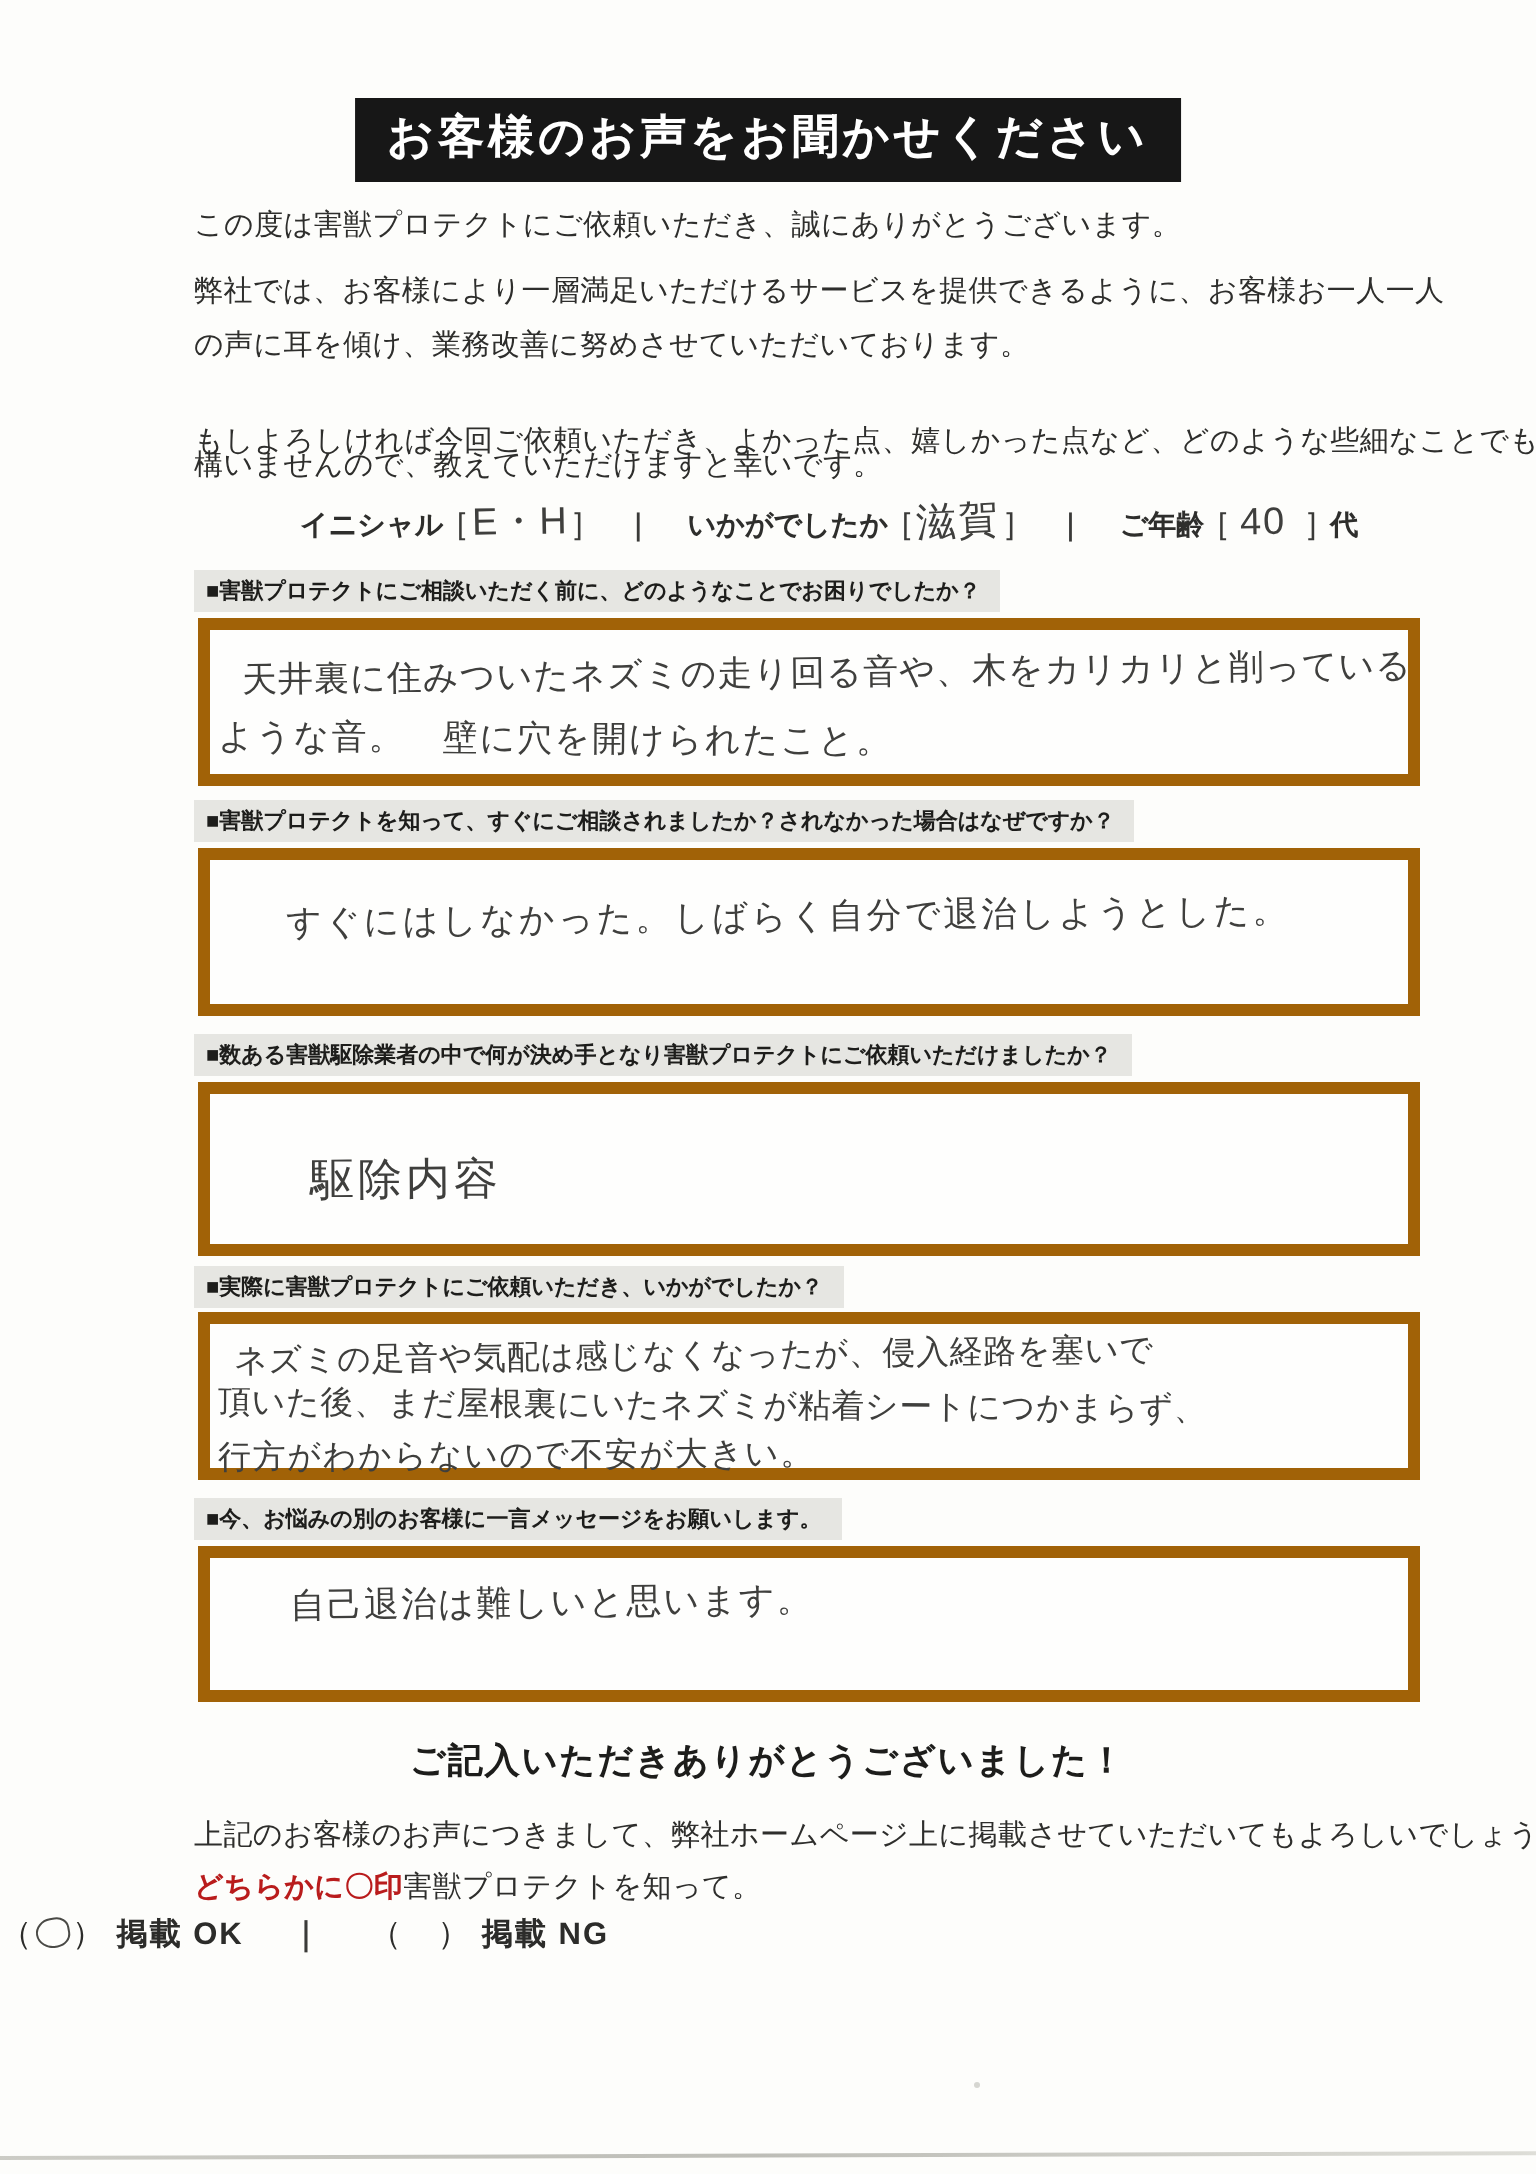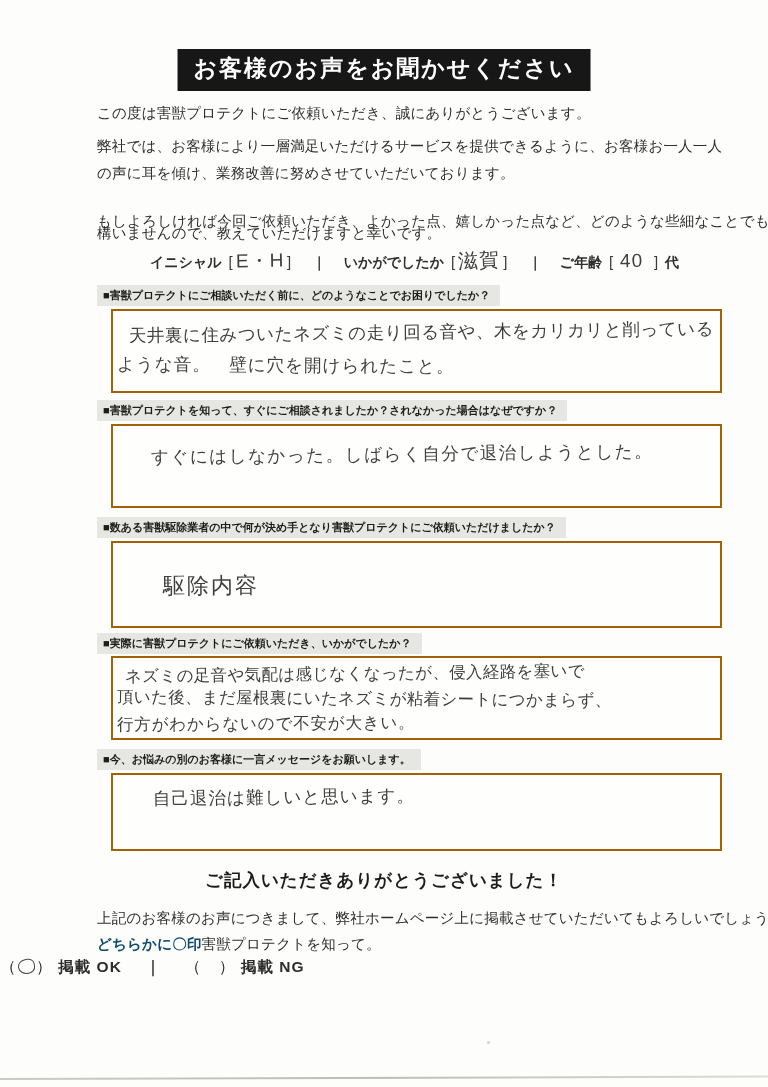--- a/index.html
+++ b/index.html
@@ -33,22 +33,22 @@
     display:inline-block;transform:rotate(-1deg);
     font-weight:400;
   }
   .q-head{
     position:absolute;left:97px;
     font-size:11px;font-weight:bold;color:#1d1d1b;
     background:#e6e6e2;
     padding:3px 10px 3px 6px;white-space:nowrap;
   }
   .a-box{
-    position:absolute;left:111px;width:611px;
-    border:2px solid #a16207;
+    position:absolute;left:99px;width:611px;
+    border:6px solid #a16207;
     background:rgba(255,255,255,0.45);
     box-sizing:border-box;
   }
   .ans-line{
     position:relative;white-space:nowrap;
     color:#3f3f3d;
   }
   .r1{transform:rotate(-0.7deg);}
   .r2{transform:rotate(0.4deg);}
   .r3{transform:rotate(-0.4deg);}
@@ -61,21 +61,21 @@
   .b4 .l1{margin:3px 0 0 4px;font-size:16.5px;letter-spacing:0.3px;}
   .b4 .l2{margin:3px 0 0 4px;font-size:16.5px;letter-spacing:0.8px;}
   .b5 .l0{margin:10px 0 0 40px;font-size:17.5px;letter-spacing:1px;}
   .thanks{
     position:absolute;top:868px;left:0;width:768px;
     text-align:center;font-size:17.5px;font-weight:bold;color:#1d1d1b;
     letter-spacing:1px;
   }
   .perm1{top:905px;}
   .perm2{top:931px;}
-  .perm2 b{color:#0c4a6e;}
+  .perm2 b{color:#b91c1c;}
   .okng{
     position:absolute;top:957px;left:0;width:768px;
     text-align:left;font-size:15.5px;font-weight:600;color:#2c2c2a;
     letter-spacing:1px;white-space:nowrap;
   }
   .okng .gap{padding:0 18px;color:#3a3a38;}
   .circle-mark{
     display:inline-block;width:15px;height:13px;
     border:1.7px solid #4a4a46;border-radius:55% 45% 50% 60%;
     transform:rotate(-10deg);vertical-align:-2px;margin:0 1px;

